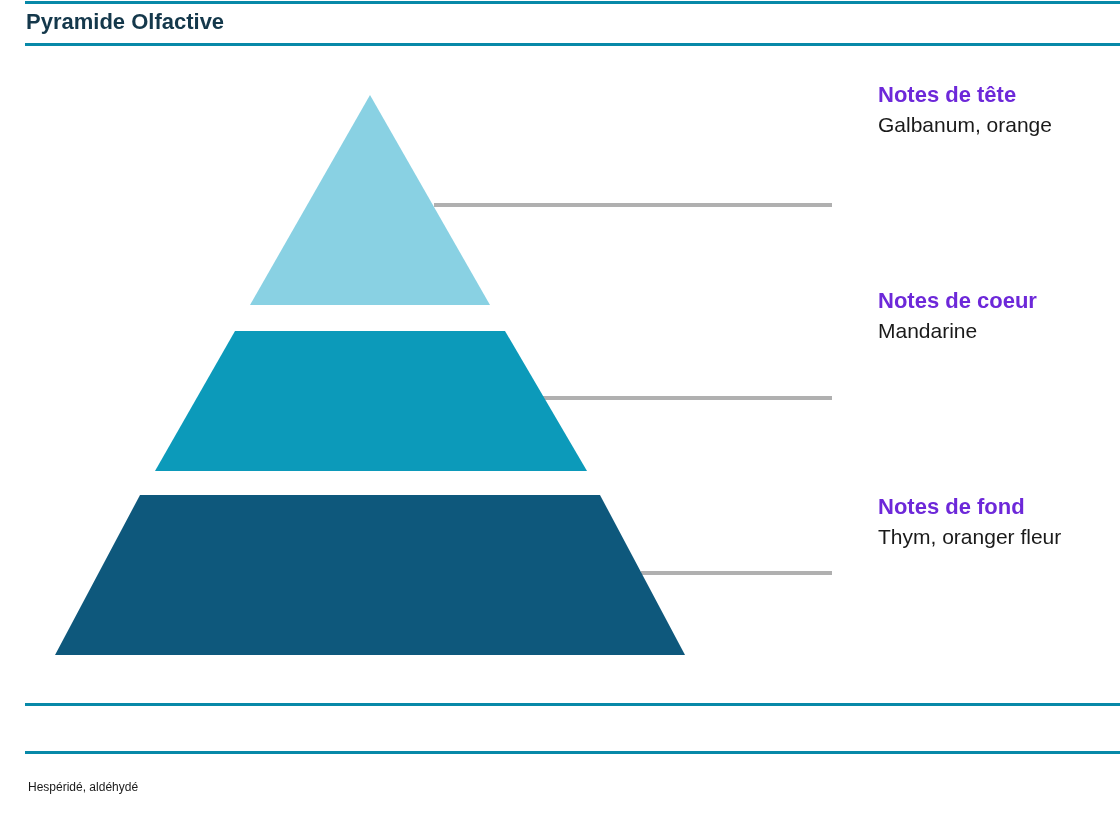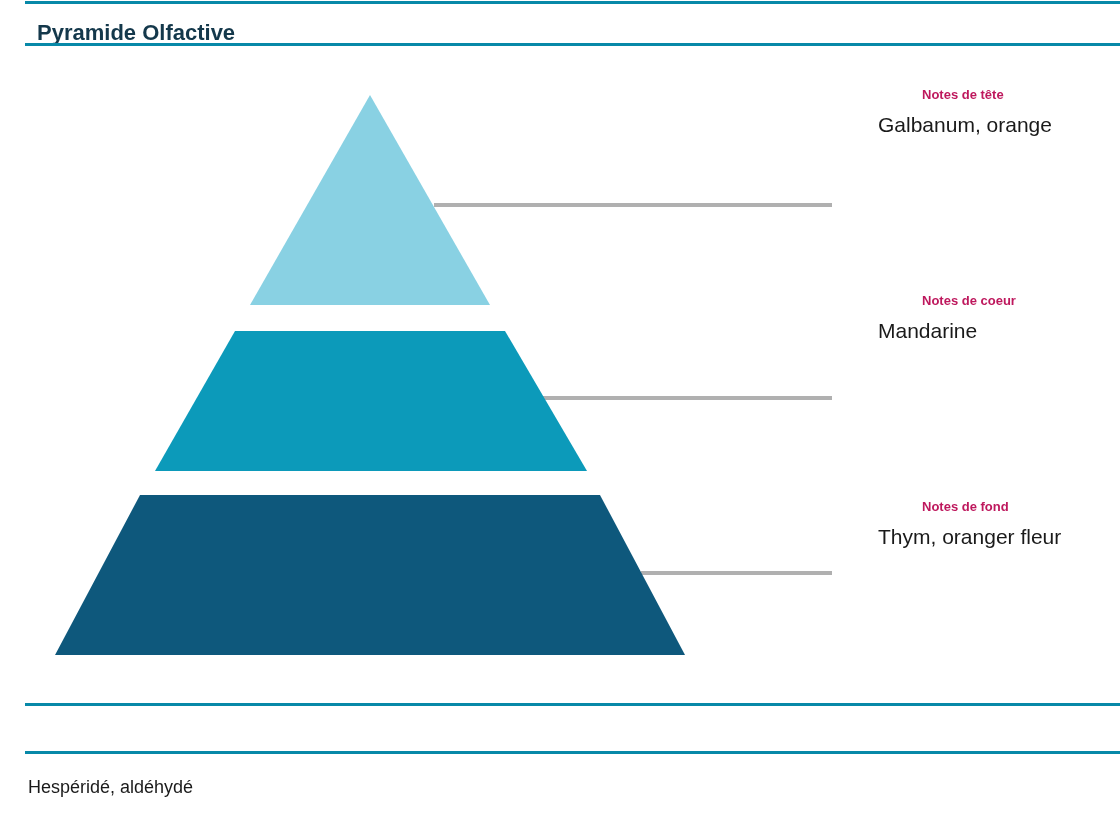--- a/index.html
+++ b/index.html
@@ -18,53 +18,52 @@
   .rule {
     position: absolute;
     left: 25px;
     right: 0;
     height: 3px;
     background: #0789A8;
   }
   .section-title {
     position: absolute;
     left: 25px;
-    margin: 12px;
+    margin: 1px;
     font-size: 22px;
     font-weight: bold;
     color: #14384B;
     line-height: 28px;
   }
   .pyramid-svg {
     position: absolute;
     left: 0;
     top: 0;
   }
   .note-label {
     position: absolute;
     left: 878px;
     width: 230px;
   }
   .note-name {
-    font-size: 13px;
+    font-size: 22px;
     font-weight: bold;
-    color: #be185d;
+    color: #6d28d9;
     line-height: 21px;
     margin-bottom: 9px;
-    margin-left: 44px;
   }
   .note-notes {
     font-size: 21px;
     color: #1A1A1A;
     line-height: 21px;
   }
   .body-text {
     position: absolute;
     left: 28px;
-    font-size: 18px;
+    font-size: 12px;
     color: #1A1A1A;
     line-height: 21px;
   }
 </style>
 </head>
 <body>
 
 <div class="page">
 
   <div class="rule" style="top:1px;"></div>

